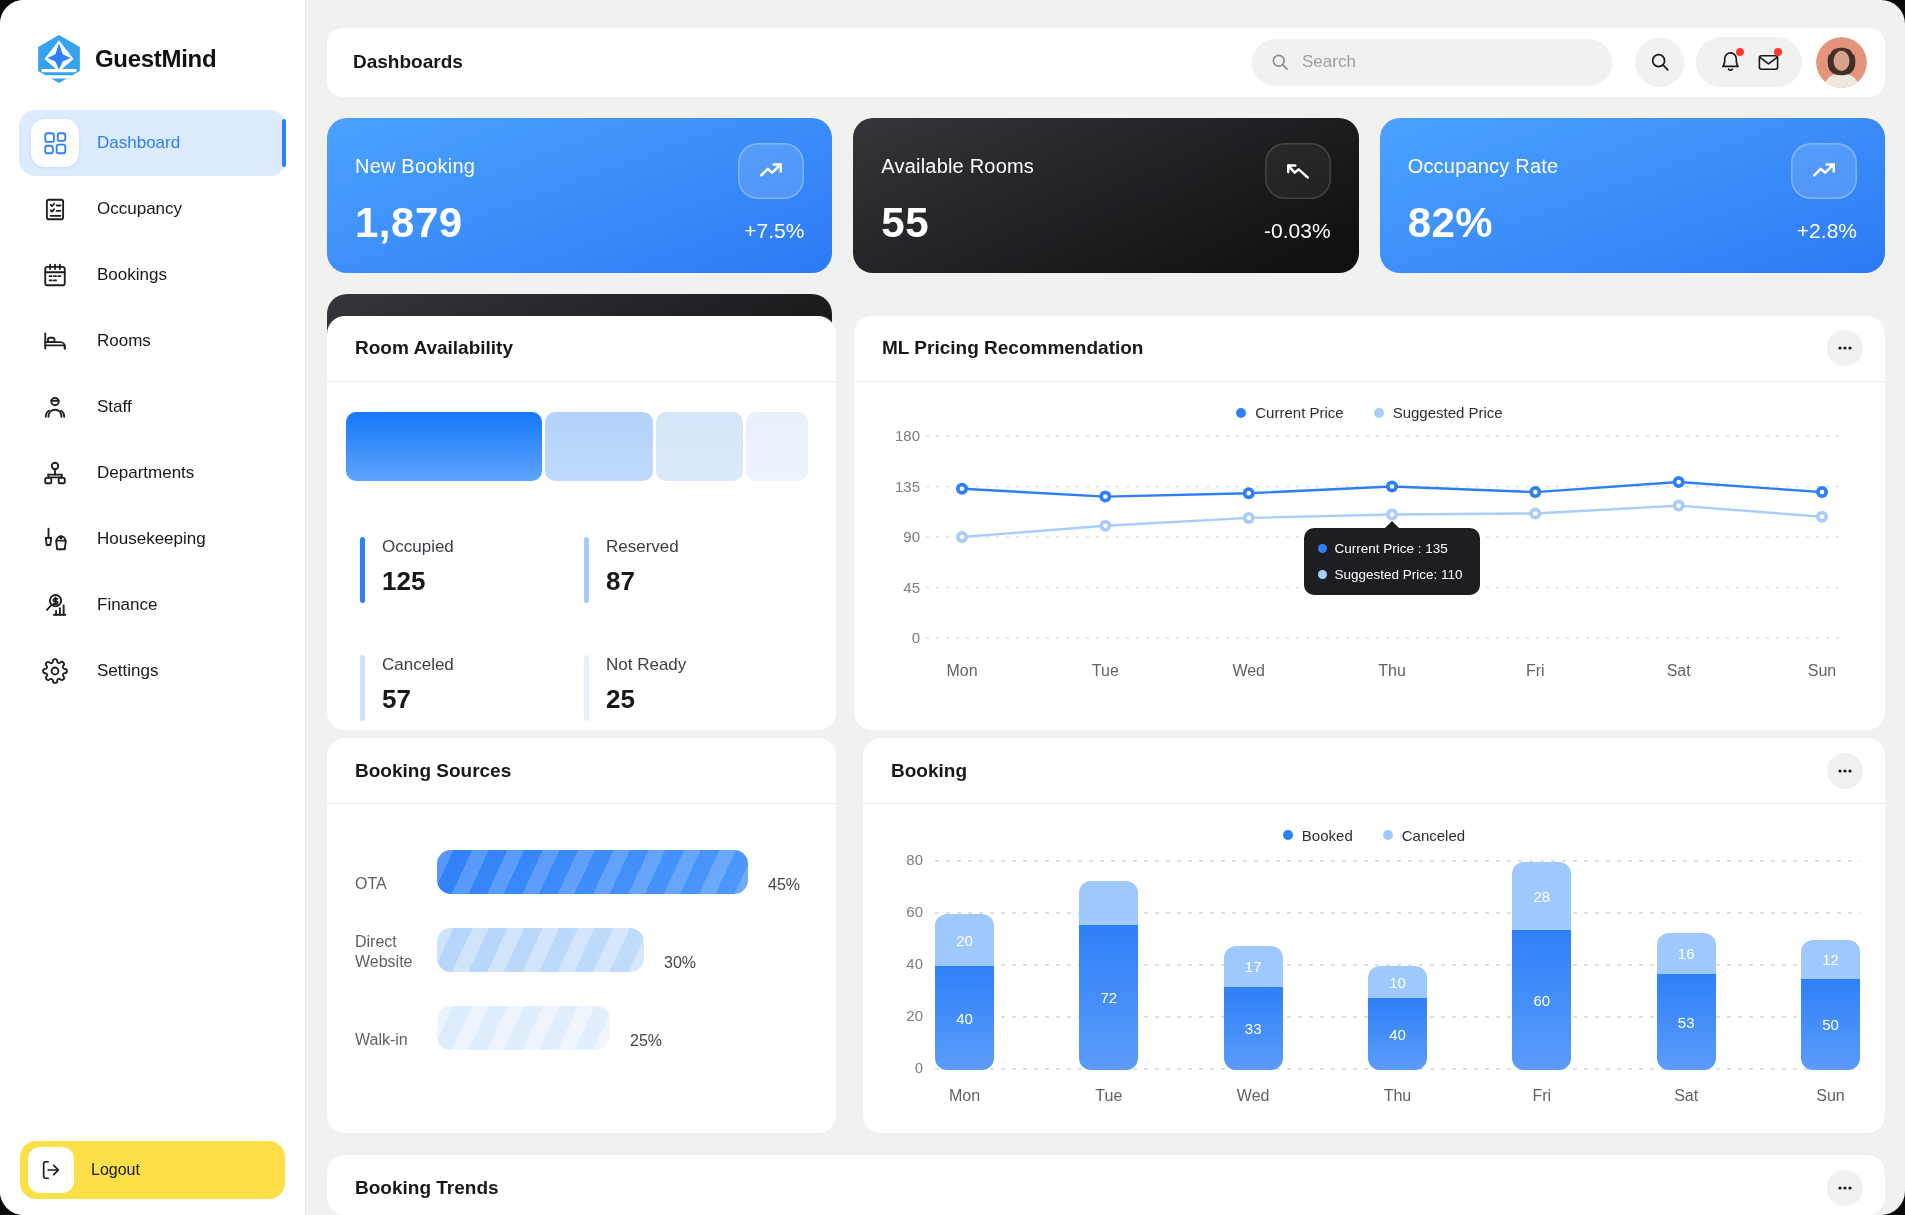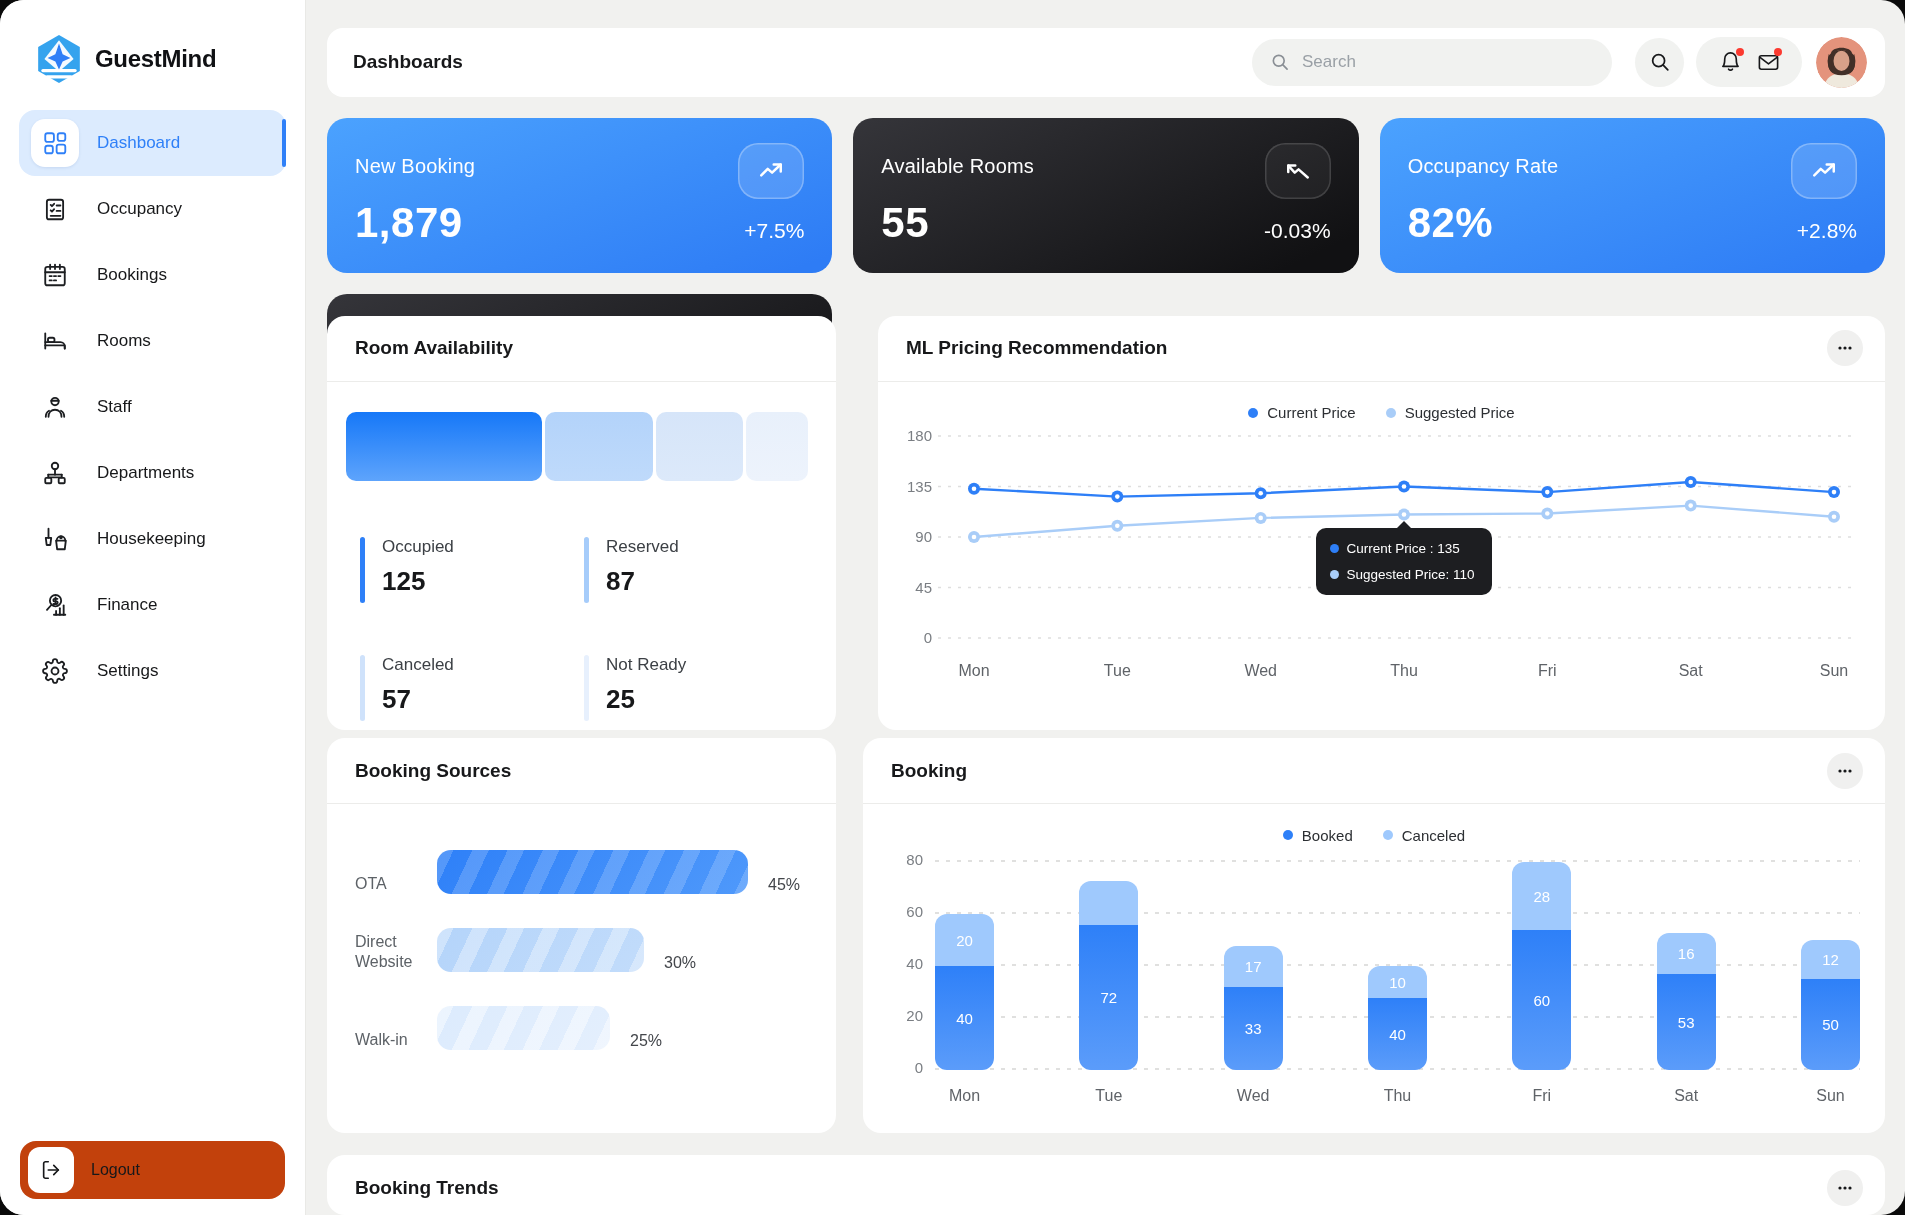--- a/index.html
+++ b/index.html
@@ -16,21 +16,21 @@
   .nav-item { height:66px; display:flex; align-items:center; padding-left:12px; border-radius:16px; cursor:pointer; position:relative; }
   .nav-ico { width:48px; height:48px; border-radius:14px; display:flex; align-items:center; justify-content:center; }
   .nav-ico svg { width:26px; height:26px; stroke:#1c1e21; fill:none; stroke-width:1.7; stroke-linecap:round; stroke-linejoin:round; }
   .nav-label { margin-left:18px; font-size:17px; color:#17181a; }
   .nav-item.active { background:#dcebfe; }
   .nav-item.active::after { content:""; position:absolute; right:0; top:9px; bottom:9px; width:4px; border-radius:4px; background:#2f80f8; }
   .nav-item.active .nav-ico { background:#ffffff; box-shadow:0 1px 3px rgba(40,80,160,.12); }
   .nav-item.active .nav-ico svg { stroke:#2f80f8; }
   .nav-item.active .nav-label { color:#2f80f8; font-weight:500; }
   .sidebar-footer { margin-top:auto; padding:0 20px 16px 20px; }
-  .logout { height:58px; background:#c2410c; border-radius:16px; display:flex; align-items:center; padding-left:8px; cursor:pointer; }
+  .logout { height:58px; background:#fde047; border-radius:16px; display:flex; align-items:center; padding-left:8px; cursor:pointer; }
   .logout-ico { width:46px; height:46px; background:#ffffff; border-radius:12px; display:flex; align-items:center; justify-content:center; }
   .logout-ico svg { width:22px; height:22px; stroke:#17181a; fill:none; stroke-width:1.8; stroke-linecap:round; stroke-linejoin:round; }
   .logout-label { margin-left:17px; font-size:16px; }
 
   
   .main { flex:1; padding:28px 20px 0 21px; overflow:hidden; display:flex; flex-direction:column; }
   .topbar { height:69px; background:#fff; border-radius:16px; display:flex; align-items:center; padding:0 10px 0 26px; margin-bottom:21px; }
   .page-title { font-size:19px; font-weight:700; color:#17181a; }
   .topbar-spacer { flex:1; }
   .search-pill { width:360px; height:47px; background:#f1f2f0; border-radius:24px; display:flex; align-items:center; padding:0 18px; }
@@ -54,21 +54,21 @@
   .stat-title { font-size:20px; font-weight:500; margin-top:12px; letter-spacing:.2px; }
   .stat-pill { width:66px; height:56px; border-radius:20px; display:flex; align-items:center; justify-content:center; }
   .blue .stat-pill { background:rgba(255,255,255,.14); box-shadow:inset 0 0 0 1.5px rgba(255,255,255,.28); }
   .dark .stat-pill { background:rgba(255,255,255,.05); box-shadow:inset 0 0 0 1.5px rgba(255,255,255,.14); }
   .stat-pill svg { width:26px; height:26px; stroke:#fff; fill:none; stroke-width:2.3; stroke-linecap:round; stroke-linejoin:round; }
   .stat-bottom { display:flex; justify-content:space-between; align-items:flex-end; }
   .stat-value { font-size:42px; font-weight:800; letter-spacing:.5px; }
   .stat-delta { font-size:21px; font-weight:500; margin-bottom:4px; }
 
   
-  .row2 { display:grid; grid-template-columns:509px 1fr; gap:42px; height:415px; margin-bottom:8px; }
+  .row2 { display:grid; grid-template-columns:509px 1fr; gap:18px; height:415px; margin-bottom:8px; }
   .row3 { display:grid; grid-template-columns:509px 1fr; gap:27px; height:395px; margin-bottom:22px; }
   .card { background:#fff; border-radius:18px; display:flex; flex-direction:column; overflow:hidden; }
   .card-head { height:66px; min-height:66px; display:flex; align-items:center; justify-content:space-between; padding:0 22px 0 28px; border-bottom:1px solid #ececea; }
   .card-title { font-size:19px; font-weight:700; color:#17181a; }
   .more-btn { width:36px; height:36px; border-radius:50%; background:#f0f0ef; display:flex; align-items:center; justify-content:center; cursor:pointer; }
   .more-btn svg { width:16px; height:16px; fill:#17181a; }
 
   
   .ra-body { padding:30px 28px 0 19px; }
   .ra-bar { display:flex; gap:3px; height:69px; }

